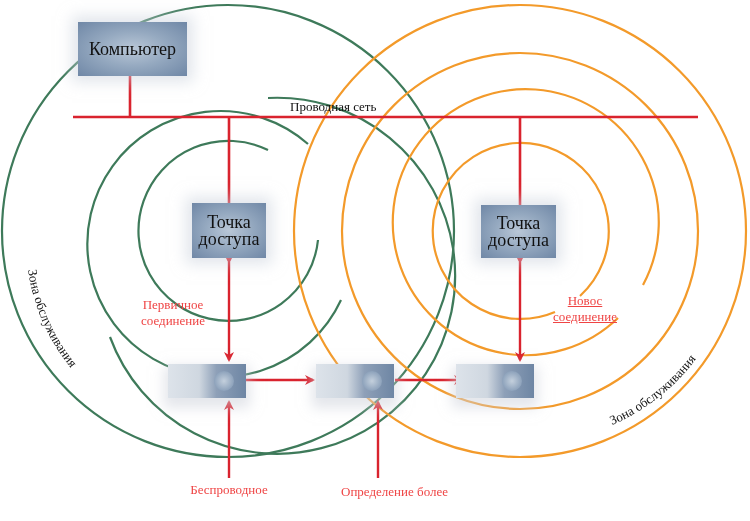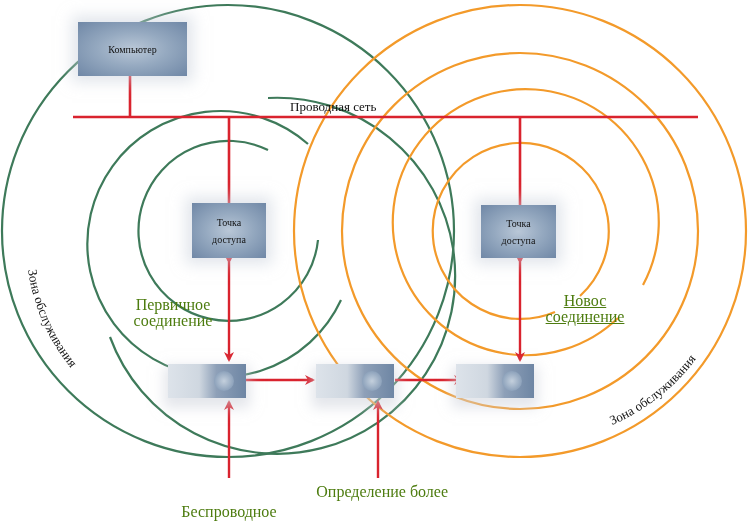--- a/index.html
+++ b/index.html
@@ -1,34 +1,34 @@
 <!DOCTYPE html>
 <html><head>
 <meta charset="utf-8">
 <style>
   html, body { margin: 0; padding: 0; background: #ffffff; }
   body { width: 750px; height: 521px; position: relative; overflow: hidden; font-family: "Liberation Serif", serif; }
   #stage { position: absolute; left: 0; top: 0; width: 750px; height: 521px; }
   .node {
     position: absolute; box-sizing: border-box;
     display: flex; align-items: center; justify-content: center; text-align: center;
-    color: #111; font-size: 10px; line-height: 17px;
+    color: #111; font-size: 18px; line-height: 17px;
     background: radial-gradient(ellipse at center, #b9c7d7 0%, #95a9c0 45%, #6f87a6 100%);
     box-shadow: 0 0 14px 6px rgba(200,208,218,0.55);
   }
   .device {
     position: absolute; box-sizing: border-box; height: 34px; width: 78px;
     background: linear-gradient(to right, #dde3ea 0%, #cfd7e0 40%, #8ea0b8 62%, #6e86a4 100%);
     box-shadow: 0 6px 12px 4px rgba(205,210,218,0.55);
   }
   .device .dot {
     position: absolute; right: 12px; top: 7px; width: 20px; height: 20px; border-radius: 50%;
     background: radial-gradient(circle, #c4d0dd 0%, #8da2bb 70%, rgba(110,134,164,0) 100%);
   }
-  .label { position: absolute; font-size: 16px; line-height: 16px; color: #4d7c0f; text-align: center; white-space: nowrap; }
+  .label { position: absolute; font-size: 13px; line-height: 16px; color: #ef4444; text-align: center; white-space: nowrap; }
   svg text { font-family: "Liberation Serif", serif; }
 </style>
 </head>
 <body>
 
 <div id="stage">
   <svg id="svg" width="750" height="521" viewBox="0 0 750 521" xmlns="http://www.w3.org/2000/svg" style="position:absolute;left:0;top:0;">
     <defs>
       <marker id="ah" markerWidth="10" markerHeight="10" refX="8" refY="5" orient="auto" markerUnits="userSpaceOnUse">
         <path d="M0,0 L10,5 L0,10 L3,5 Z" fill="#d9232e"></path>
@@ -102,19 +102,19 @@
 
   <div class="label" style="left:128px;top:297px;width:90px;">
     <div>Первичное</div>
     <div>соединение</div>
   </div>
   <div class="label" style="left:545px;top:293px;width:80px;text-decoration:underline;">
     <div>Новос</div>
     <div>соединение</div>
   </div>
 
-  <div class="label" style="left:179px;top:482px;width:100px;margin-top:22px;">
+  <div class="label" style="left:179px;top:482px;width:100px;">
     <div>Беспроводное</div>
   </div>
   <div class="label" style="left:308px;top:484px;width:140px;text-align:right;">
     <div>Определение более</div>
   </div>
 </div>
 
 </body></html>

